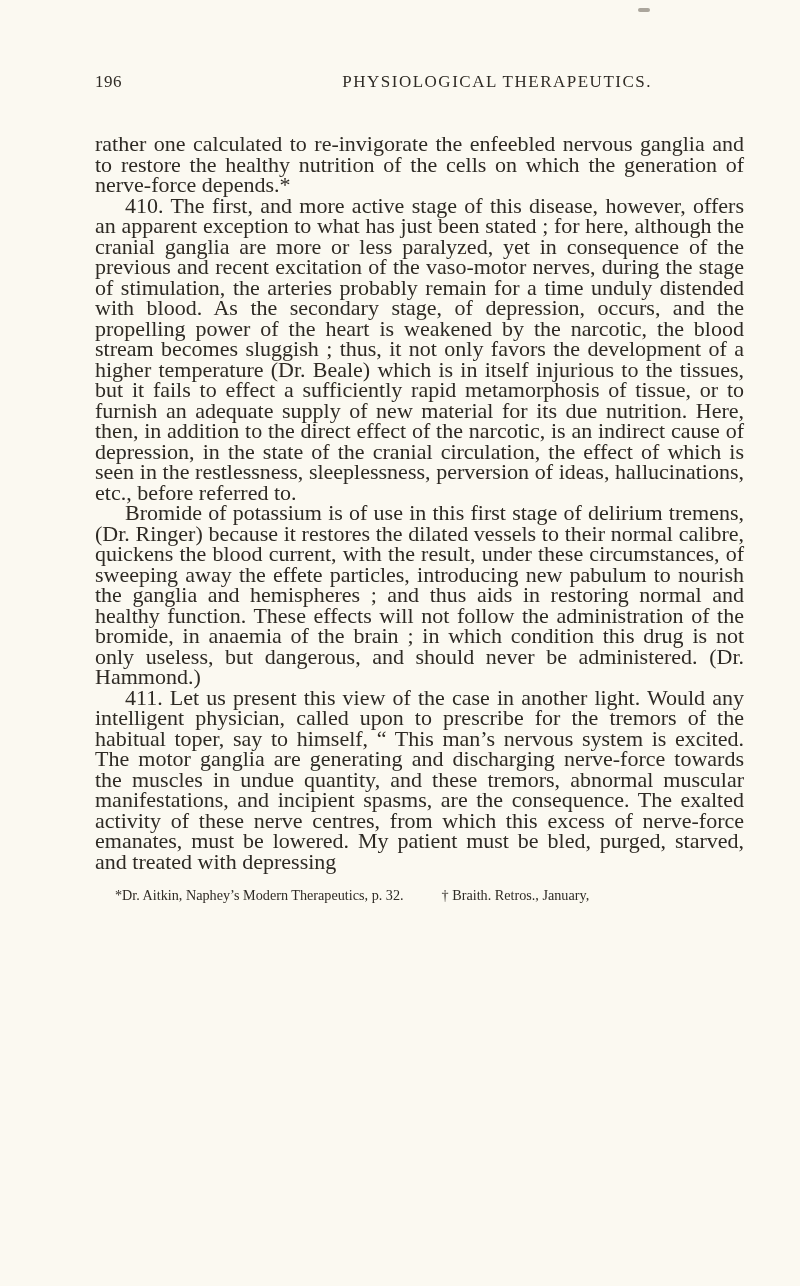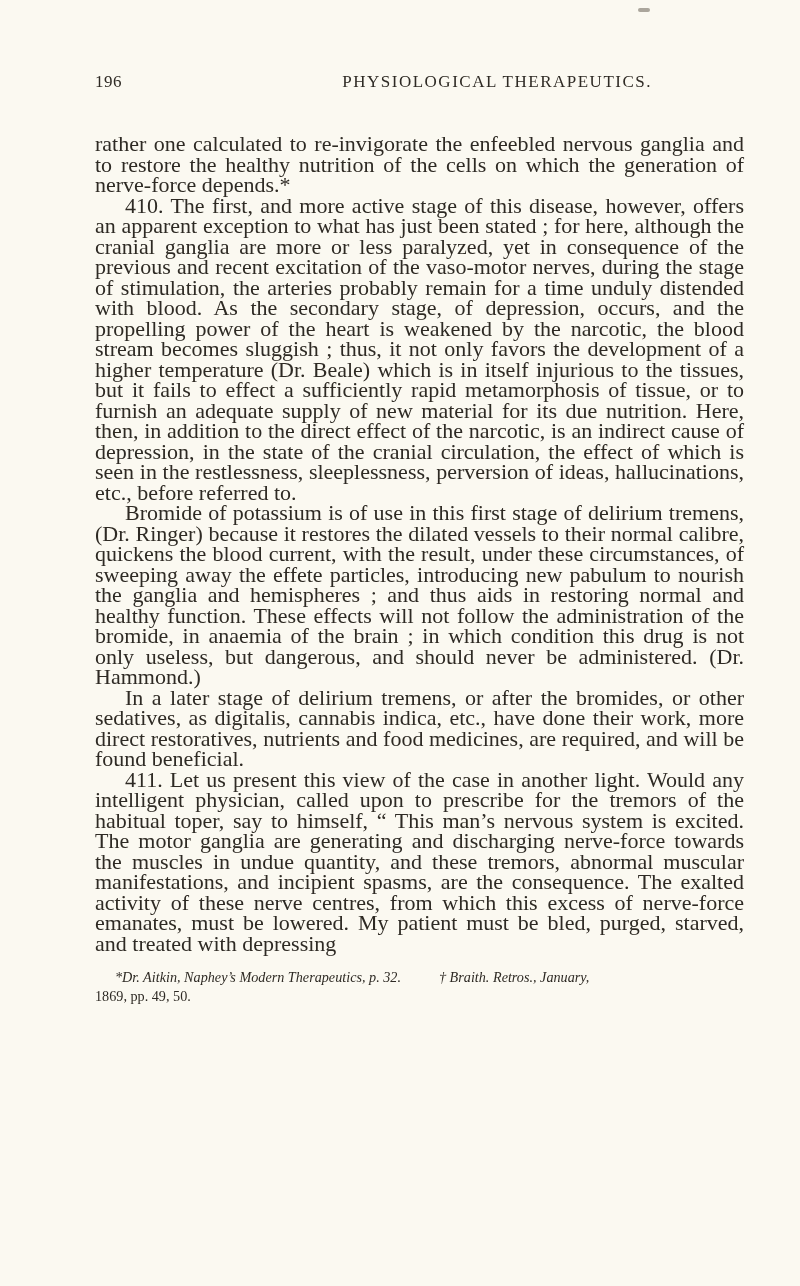--- a/index.html
+++ b/index.html
@@ -55,21 +55,20 @@
   }
   .footnotes{
     width:649px;
     margin-top:14px;
     font-size:14.2px;
     line-height:19px;
     text-align:left;
   }
   .fn-line1{
     text-indent:20px;
-    font-style:italic;
   }
   .fn-gap{
     display:inline-block;
     width:38px;
   }
 </style>
 </head>
 <body>
 
 <div class="page">
@@ -78,22 +77,20 @@
 
   <header class="running-head">
     <span class="folio">196</span>
     <span class="title">PHYSIOLOGICAL THERAPEUTICS.</span>
   </header>
 
   <main class="body-text">
     <p class="noindent">rather one calculated to re-invigorate the enfeebled nervous ganglia and to restore the healthy nutrition of the cells on which the generation of nerve-force depends.*</p>
     <p>410. The first, and more active stage of this disease, however, offers an apparent exception to what has just been stated ; for here, although the cranial ganglia are more or less paralyzed, yet in consequence of the previous and recent excitation of the vaso-motor nerves, during the stage of stimulation, the arteries probably remain for a time unduly distended with blood. As the secondary stage, of depression, occurs, and the propelling power of the heart is weakened by the narcotic, the blood stream becomes sluggish ; thus, it not only favors the development of a higher temperature (Dr. Beale) which is in itself injurious to the tissues, but it fails to effect a sufficiently rapid metamorphosis of tissue, or to furnish an adequate supply of new material for its due nutrition. Here, then, in addition to the direct effect of the narcotic, is an indirect cause of depression, in the state of the cranial circulation, the effect of which is seen in the restlessness, sleeplessness, perversion of ideas, hallucinations, etc., before referred to.</p>
     <p>Bromide of potassium is of use in this first stage of delirium tremens, (Dr. Ringer) because it restores the dilated vessels to their normal calibre, quickens the blood current, with the result, under these circumstances, of sweeping away the effete particles, introducing new pabulum to nourish the ganglia and hemispheres ; and thus aids in restoring normal and healthy function. These effects will not follow the administration of the bromide, in anaemia of the brain ; in which condition this drug is not only useless, but dangerous, and should never be administered. (Dr. Hammond.)</p>
-    <p>In a later stage of delirium tremens, or after the bromides, or other sedatives, as digitalis, cannabis indica, etc., have done their work, more direct restoratives, nutrients and food medicines, are required, and will be found beneficial.</p>
     <p>411. Let us present this view of the case in another light. Would any intelligent physician, called upon to prescribe for the tremors of the habitual toper, say to himself, “ This man’s nervous system is excited. The motor ganglia are generating and discharging nerve-force towards the muscles in undue quantity, and these tremors, abnormal muscular manifestations, and incipient spasms, are the consequence. The exalted activity of these nerve centres, from which this excess of nerve-force emanates, must be lowered. My patient must be bled, purged, starved, and treated with depressing</p>
   </main>
 
   <footer class="footnotes">
     <p class="fn-line1"><span>*Dr. Aitkin, Naphey’s Modern Therapeutics, p. 32.</span><span class="fn-gap"></span><span>† Braith. Retros., January,</span></p>
-    <p class="fn-line2">1869, pp. 49, 50.</p>
   </footer>
 
 </div>
 
 </body></html>

